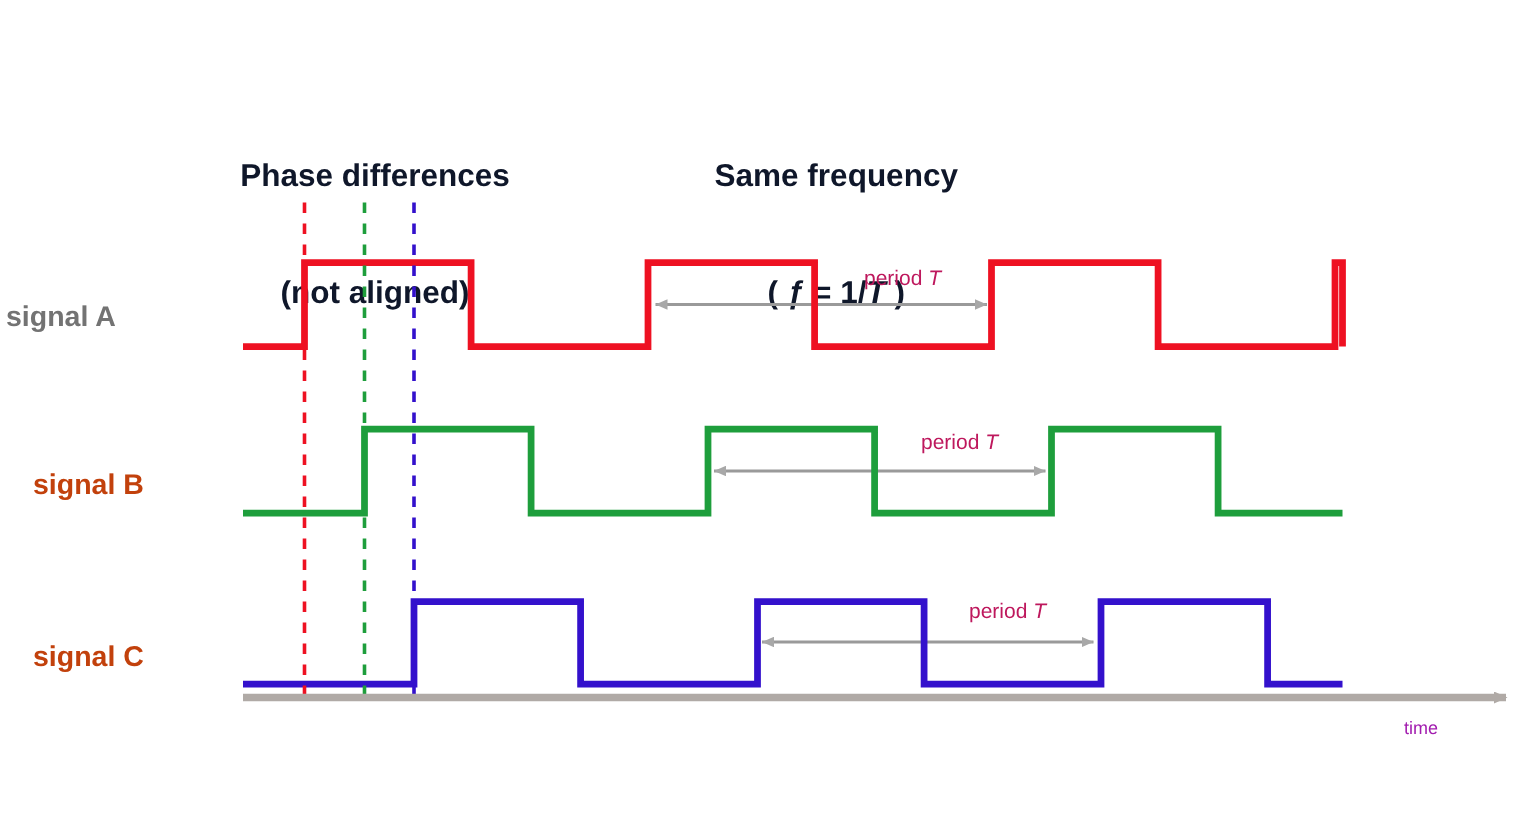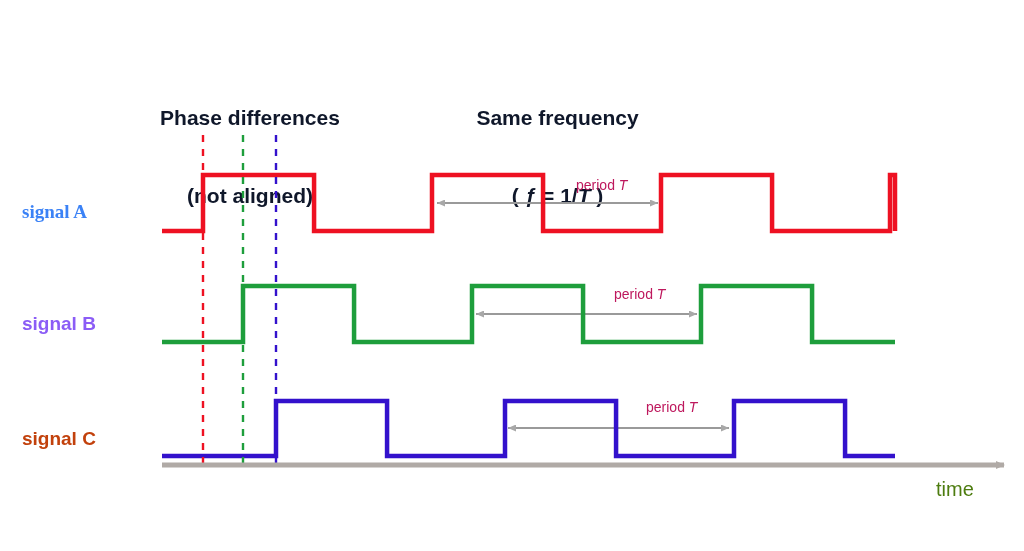--- a/index.html
+++ b/index.html
@@ -46,40 +46,40 @@
   }
   .heading .ital {
     font-style: italic;
   }
   .signal-label {
     position: absolute;
     font-weight: bold;
     font-size: 19px;
     white-space: pre;
   }
-  #label-a { left: 22px; top: 201px; color: #3b82f6; font-family: Liberation Serif, serif; }
-  #label-b { left: 22px; top: 313px; color: #8b5cf6; }
+  #label-a { left: 4px; top: 201px; color: #737373; }
+  #label-b { left: 22px; top: 313px; color: #c2410c; }
   #label-c { left: 22px; top: 428px; color: #c2410c; }
   .period-label {
     position: absolute;
     font-size: 14px;
     color: #be185d;
     white-space: pre;
     text-align: center;
   }
   .period-label .ital { font-style: italic; }
   #period-label-a { left: 576px; top: 177px; }
   #period-label-b { left: 614px; top: 286px; }
   #period-label-c { left: 646px; top: 399px; }
   #time-label {
     position: absolute;
     left: 936px;
     top: 478px;
-    font-size: 20px;
-    color: #4d7c0f;
+    font-size: 12px;
+    color: #a21caf;
   }
 </style>
 </head>
 <body>
 
 <div id="stage">
 
   <div class="heading" id="heading-phase">
     <div>Phase differences</div>
     <div>(not aligned)</div>

